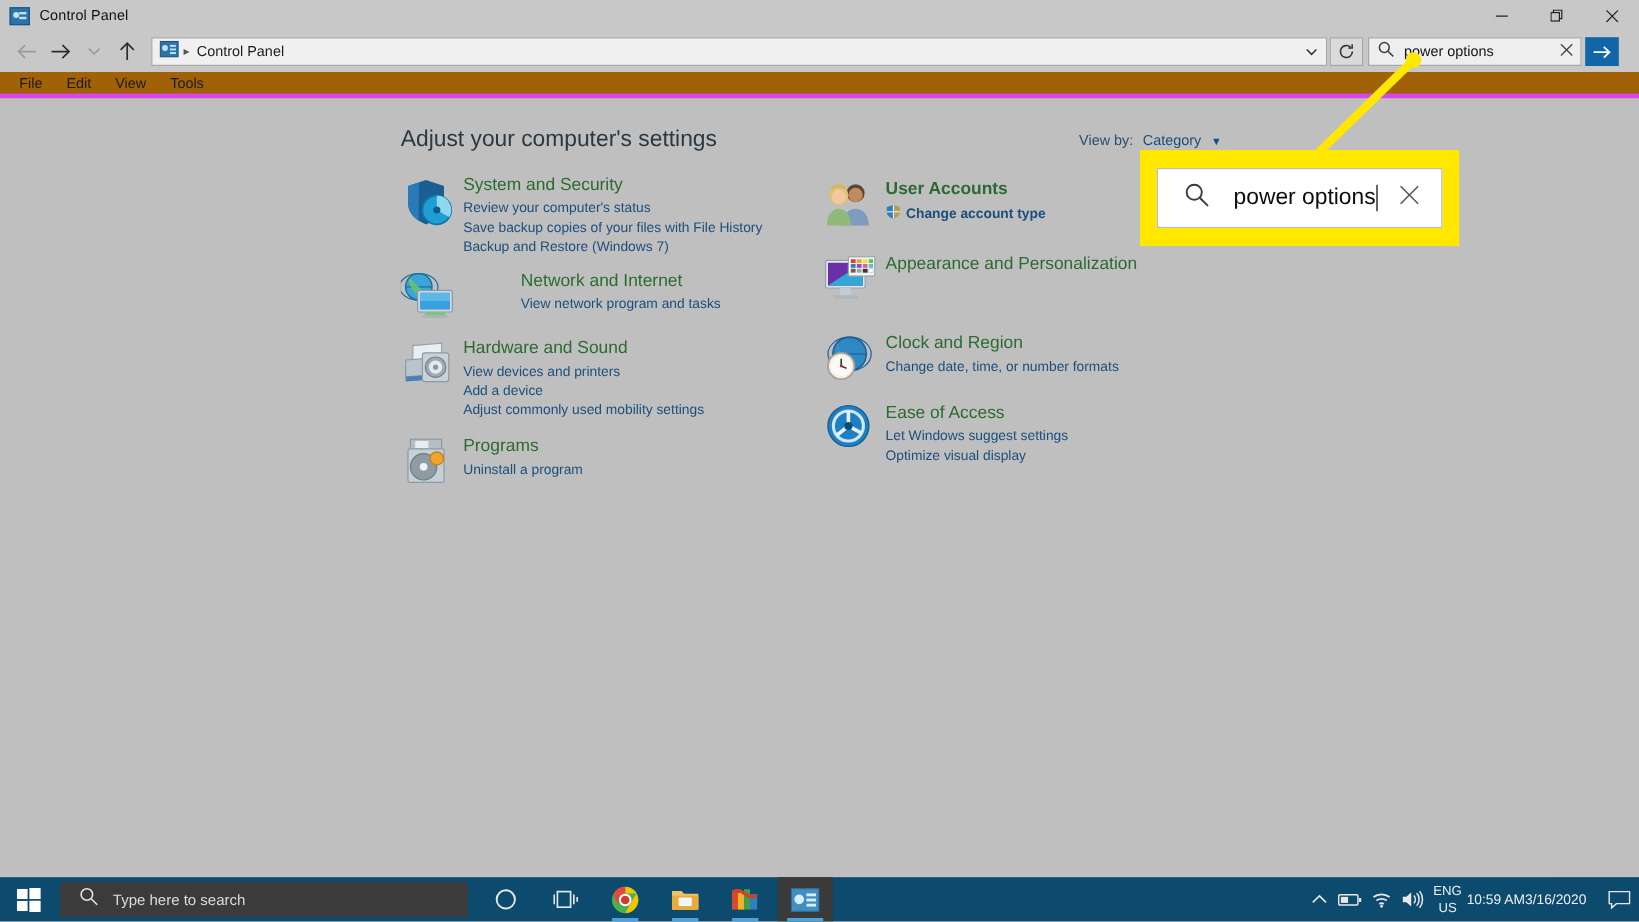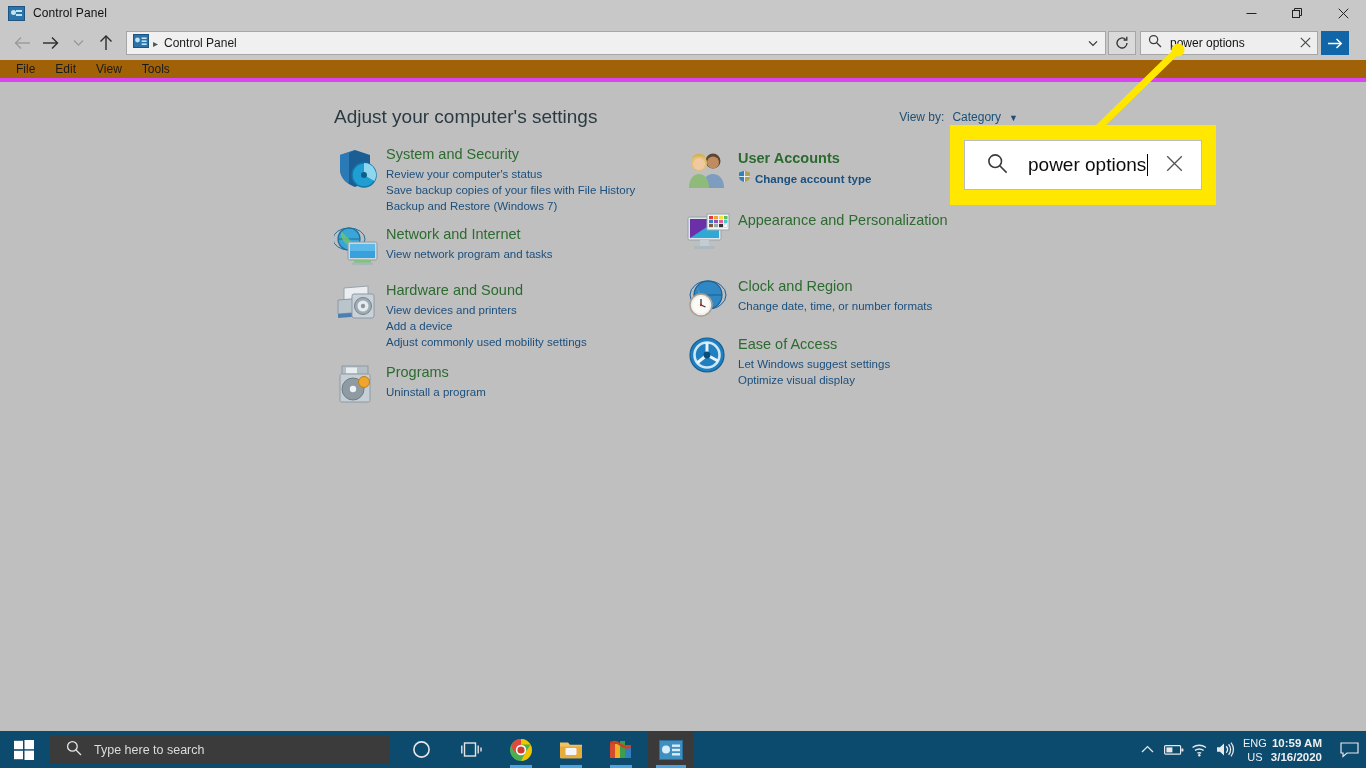--- a/index.html
+++ b/index.html
@@ -244,24 +244,23 @@
     width: 26px; height: 37px;
     display: flex; align-items: center; justify-content: center;
   }
   .tray-lang {
     display: flex; flex-direction: column; align-items: center;
     font-size: 11px; line-height: 14px; color: #efefef;
     margin: 0 4px;
     text-align: center;
   }
   .tray-clock {
-    display: flex; flex-direction: column; align-items: flex-end;
+    display: flex; flex-direction: row; align-items: flex-end;
     font-size: 11.5px; line-height: 14px; color: #efefef;
     margin-right: 10px;
-    font-weight: bold;
   }
   .tray-notif {
     width: 34px; height: 37px;
     display: flex; align-items: center; justify-content: center;
   }
 </style>
 </head>
 <body>
 
 <div id="app">
@@ -400,21 +399,21 @@
             </svg>
           </div>
           <div class="cat-body">
             <a class="cat-title">System and Security</a>
             <a class="cat-link">Review your computer's status</a>
             <a class="cat-link">Save backup copies of your files with File History</a>
             <a class="cat-link">Backup and Restore (Windows 7)</a>
           </div>
         </div>
 
-        <div class="cat" style="margin-bottom:12px;">
+        <div class="cat" style="margin-bottom:12px;gap:48px;">
           <div class="cat-icon">
             <svg width="46" height="42" viewBox="0 0 46 42">
               <circle cx="15" cy="13" r="11" fill="#3aa6d8"></circle>
               <path d="M4.3 13 h21.4 M15 2 a16 11 0 0 1 0 22 a16 11 0 0 1 0 -22" fill="none" stroke="#1d6e9c" stroke-width="1"></path>
               <path d="M7 5 a14 14 0 0 0 16 16" fill="#6fc46a" opacity=".8"></path>
               <circle cx="15" cy="13" r="11" fill="none" stroke="#1d6e9c" stroke-width="1.2"></circle>
               <rect x="14" y="16" width="29" height="18" rx="1.5" fill="#cfd7dc" stroke="#8d9aa3"></rect>
               <rect x="16" y="18" width="25" height="14" fill="#37a0dd"></rect>
               <rect x="16" y="18" width="25" height="7" fill="#5bb9ea"></rect>
               <rect x="20" y="34" width="17" height="3" fill="#7ec57a"></rect>

